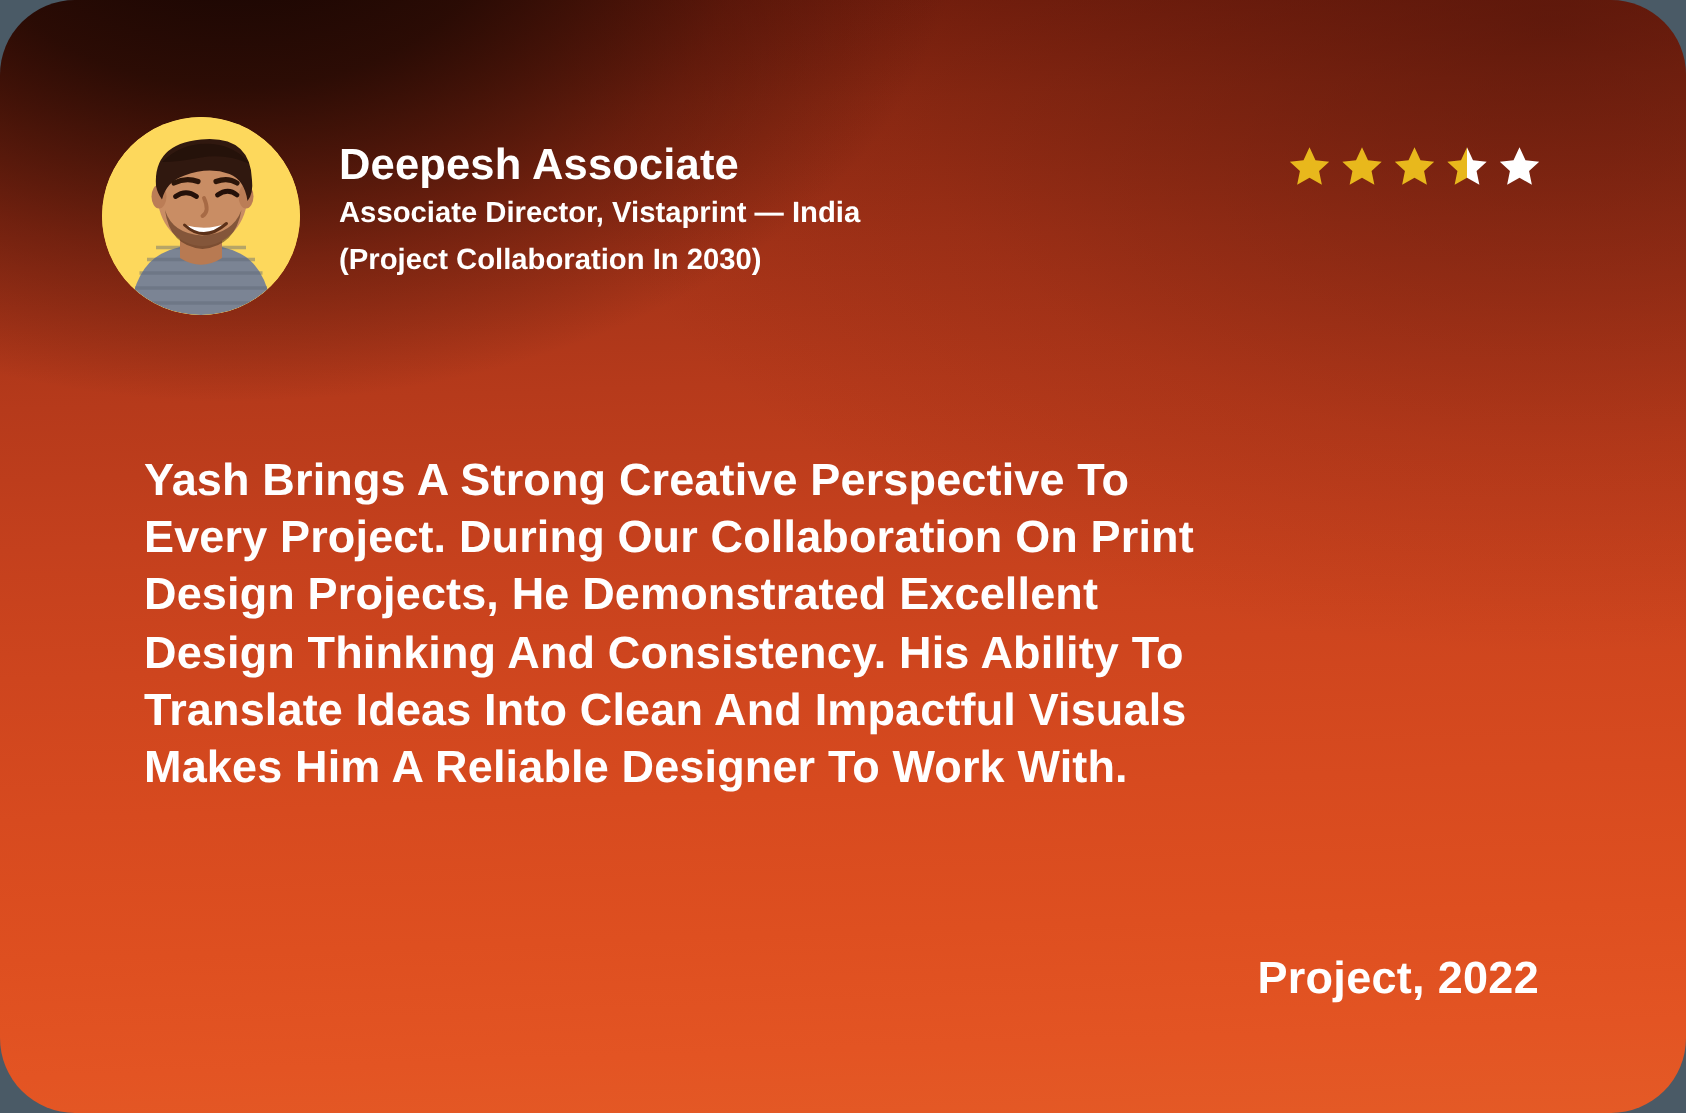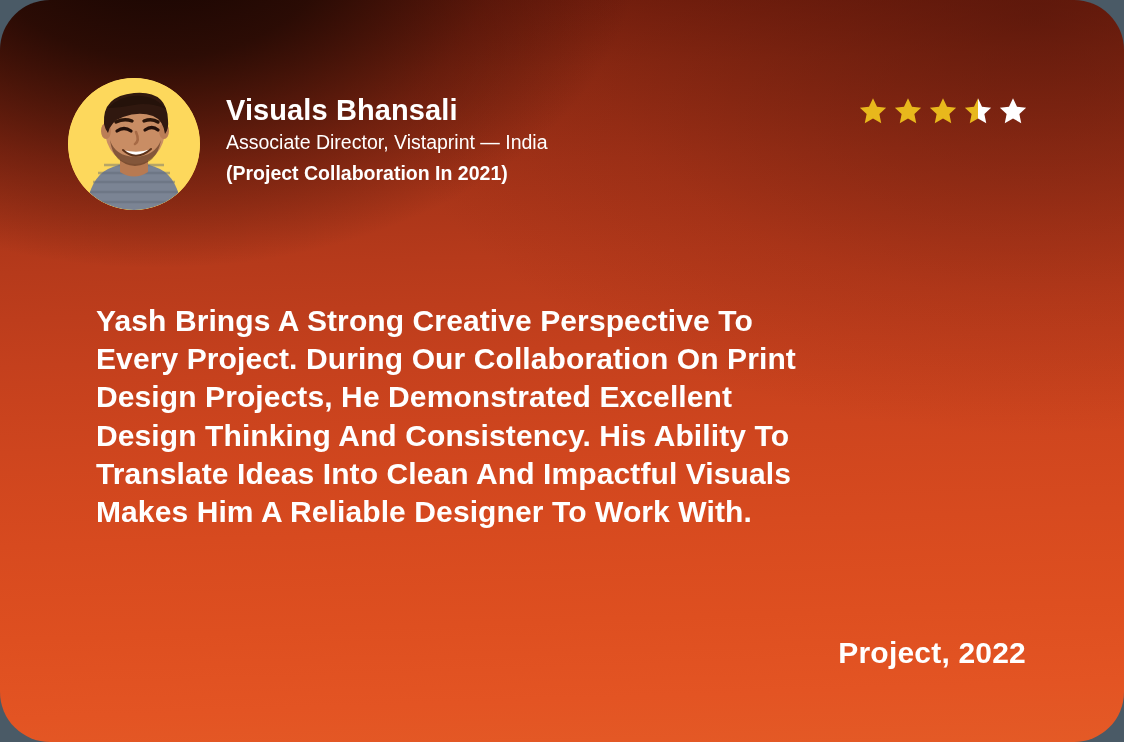--- a/index.html
+++ b/index.html
@@ -68,21 +68,21 @@
   .person-name {
     font-size: 29px;
     font-weight: 700;
     color: #ffffff;
     letter-spacing: 0.1px;
     line-height: 34px;
     white-space: nowrap;
   }
   .person-role {
     font-size: 19.5px;
-    font-weight: 400;
+    font-weight: 700;
     color: #ffffff;
     line-height: 31px;
     white-space: nowrap;
   }
   .person-context {
     font-size: 19.5px;
     font-weight: 600;
     color: #ffffff;
     line-height: 31px;
     white-space: nowrap;
@@ -172,23 +172,23 @@
 
           <path d="M42 62 q3 24 25 26 q22 -2 26 -26 q-6 16 -26 17 q-20 -1 -25 -17 z" fill="#4a2a18" opacity="0.55"></path>
 
           <path d="M55 72 q13 11 28 -1 q-13 5 -28 1 z" fill="#ffffff"></path>
           <path d="M55 72 q13 12 28 -1" stroke="#5c3119" stroke-width="2" fill="none" stroke-linecap="round"></path>
         </g>
       </svg>
     </div>
 
     <div class="identity">
-      <div class="person-name">Visuals Bhansali</div>
+      <div class="person-name">Deepesh Associate</div>
       <div class="person-role">Associate Director, Vistaprint — India</div>
-      <div class="person-context">(Project Collaboration In 2021)</div>
+      <div class="person-context">(Project Collaboration In 2030)</div>
     </div>
 
     <div class="rating">
       <svg class="star" viewBox="0 0 24 24">
         <path d="M12 1.7l3.2 6.9 7.3.8-5.4 5 1.5 7.3-6.6-3.7-6.6 3.7 1.5-7.3-5.4-5 7.3-.8z" fill="#e8b81c"></path>
       </svg>
       <svg class="star" viewBox="0 0 24 24">
         <path d="M12 1.7l3.2 6.9 7.3.8-5.4 5 1.5 7.3-6.6-3.7-6.6 3.7 1.5-7.3-5.4-5 7.3-.8z" fill="#e8b81c"></path>
       </svg>
       <svg class="star" viewBox="0 0 24 24">

